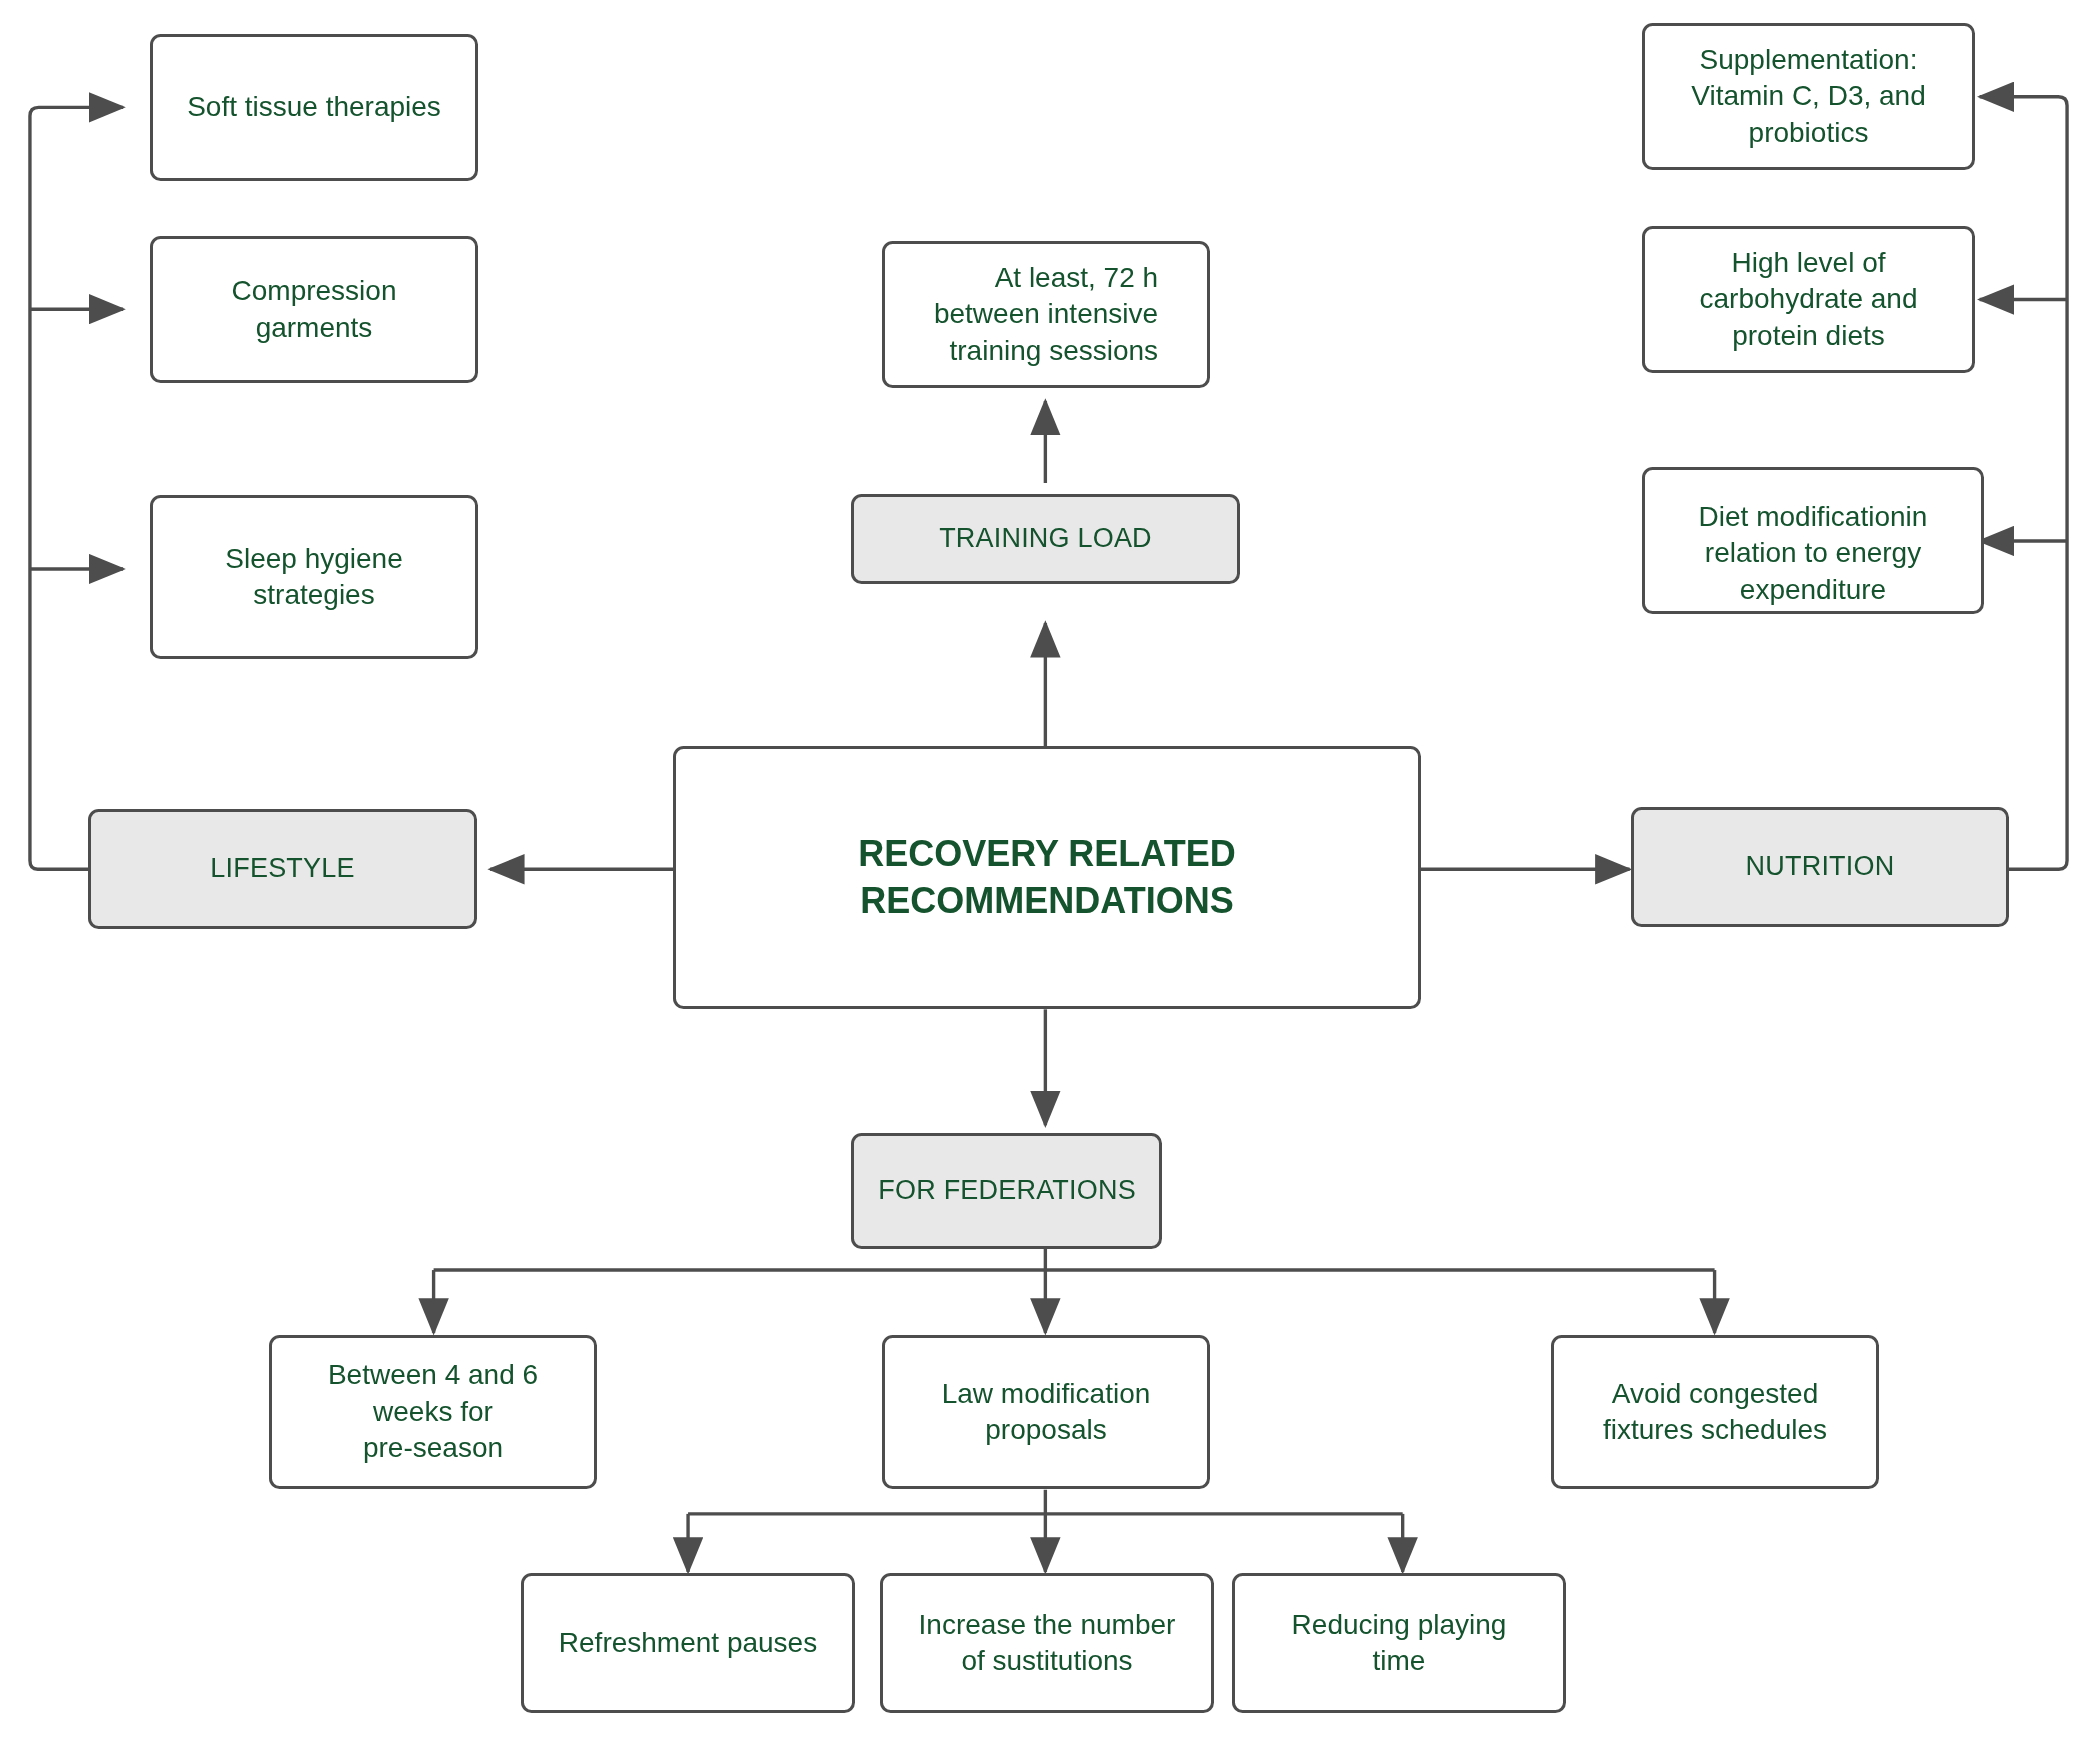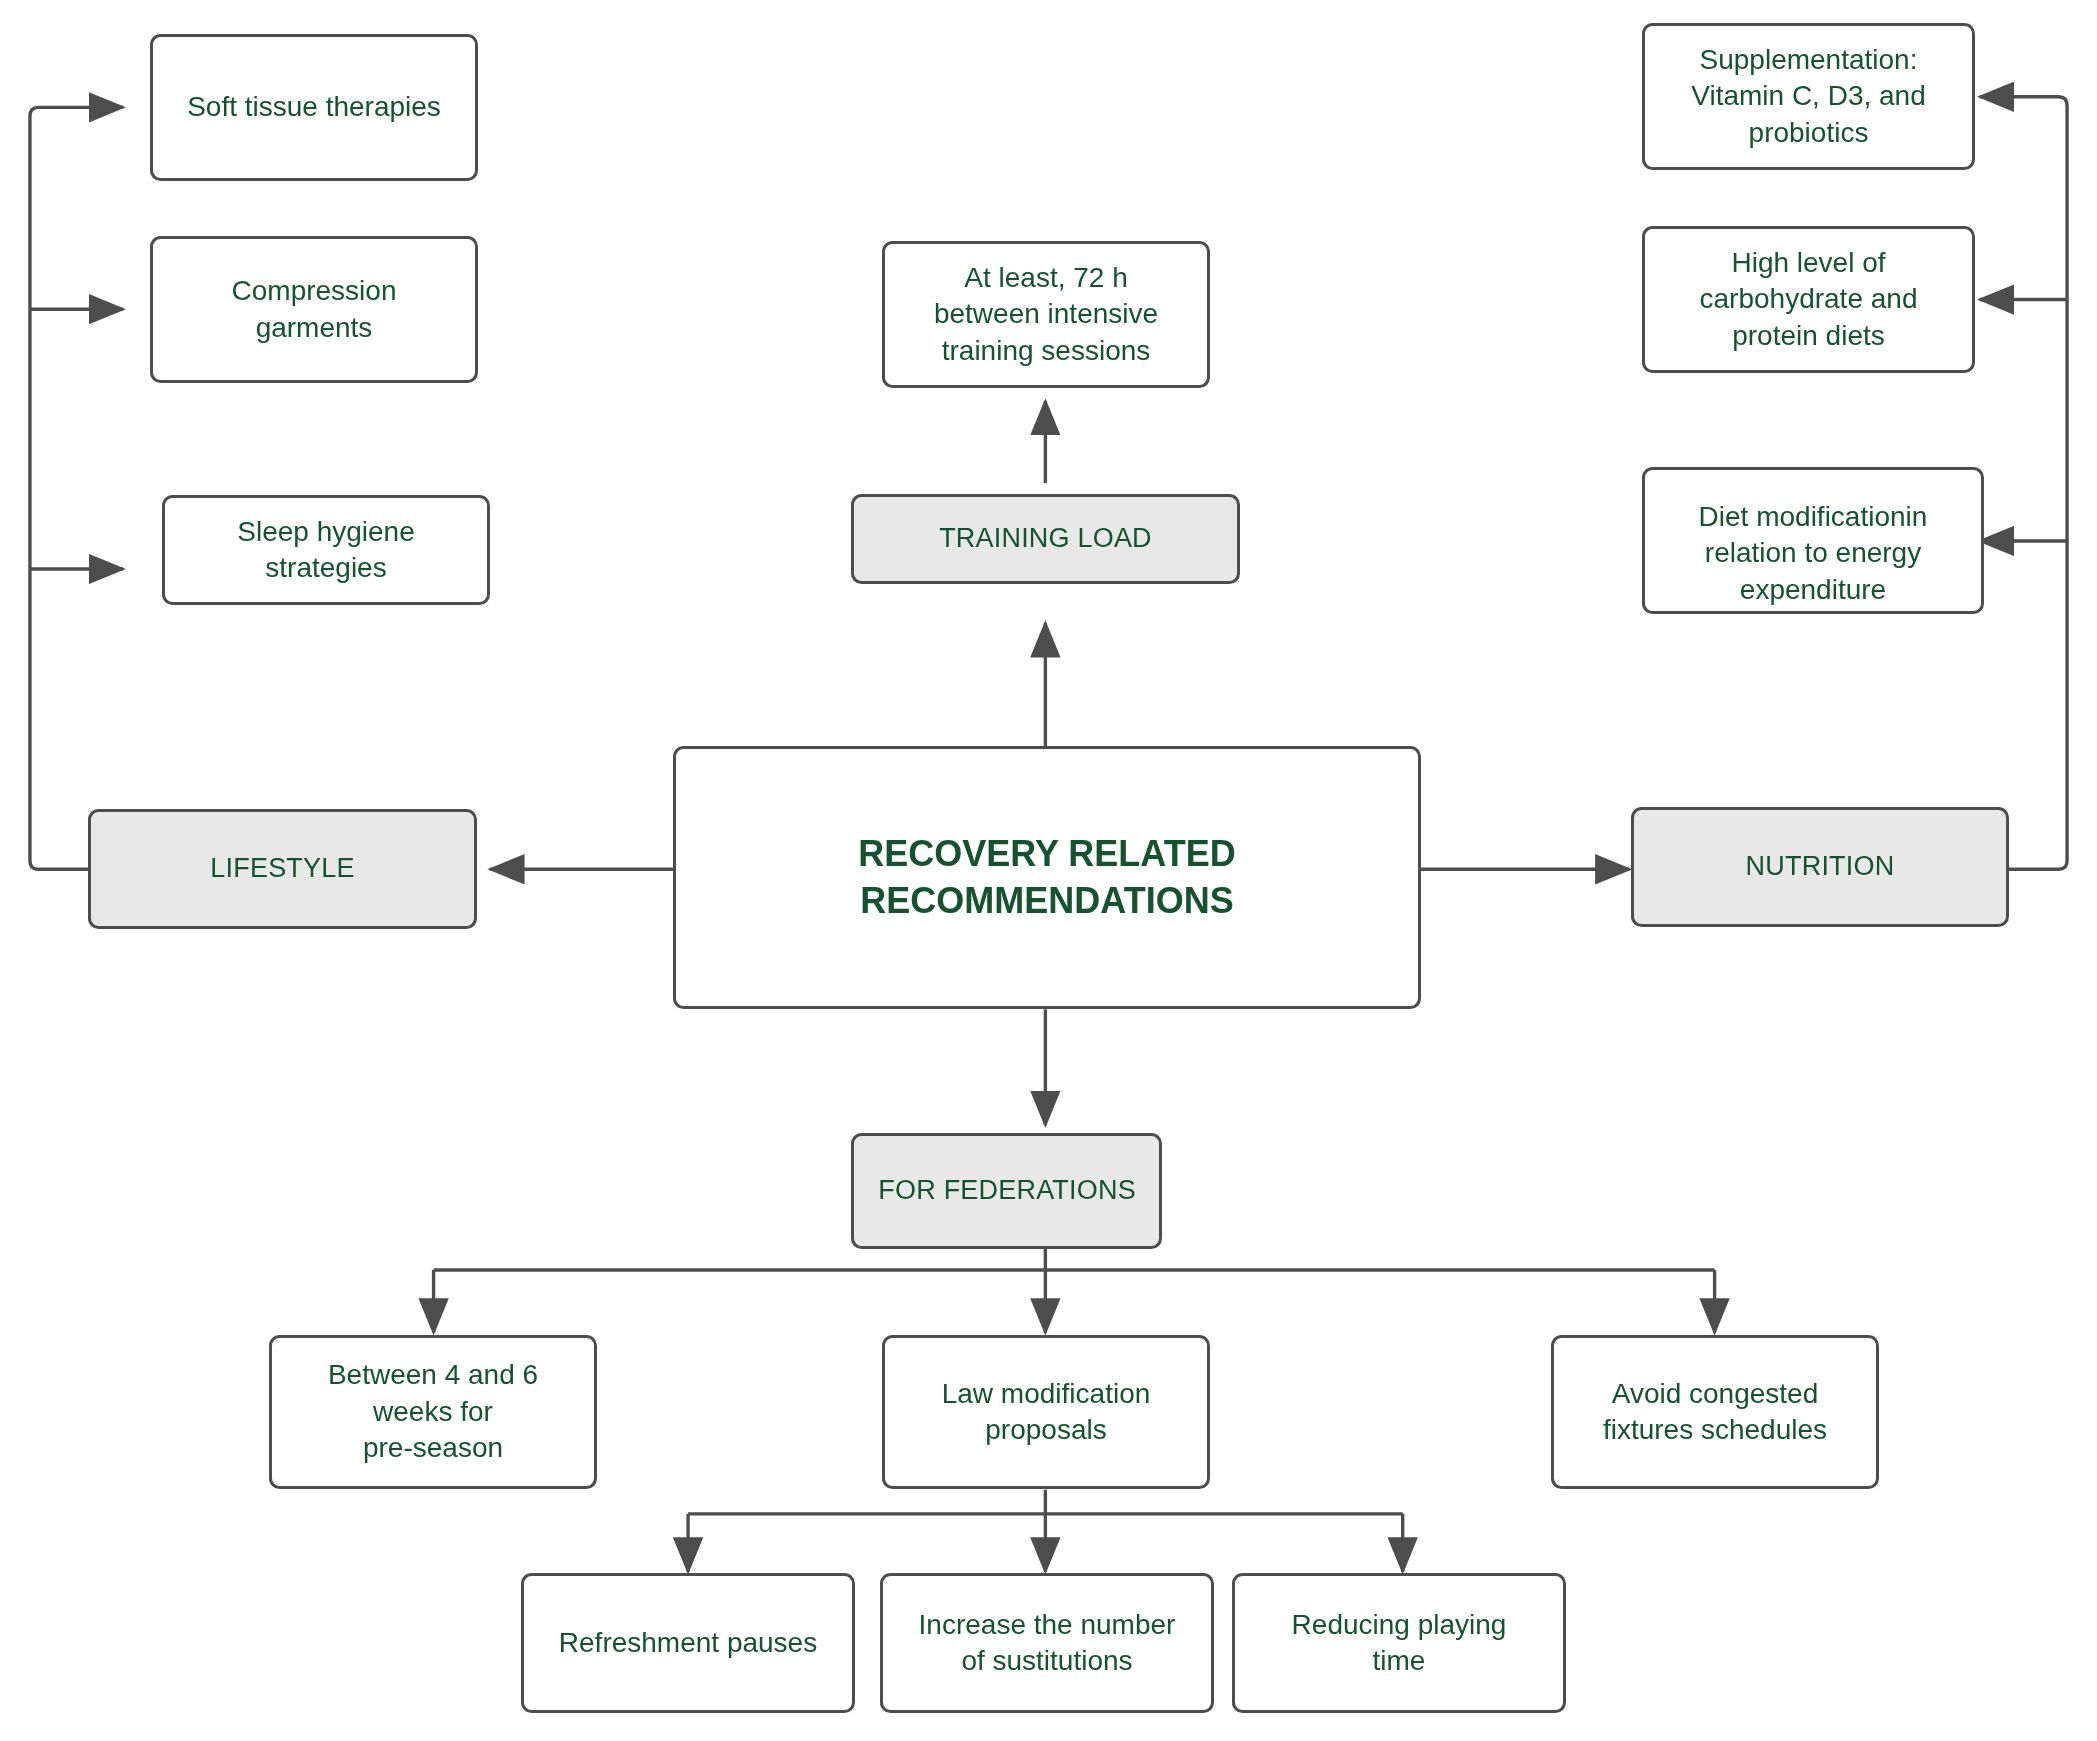--- a/index.html
+++ b/index.html
@@ -96,21 +96,21 @@
 
   <div class="node leaf" style="left:150px; top:34px; width:328px; height:147px;">
     <span class="txt">Soft tissue therapies</span>
   </div>
 
   <div class="node leaf" style="left:150px; top:236px; width:328px; height:147px;">
     <span class="txt">Compression
 garments</span>
   </div>
 
-  <div class="node leaf" style="left:150px; top:495px; width:328px; height:110px;margin-left:12px;">
+  <div class="node leaf" style="left:150px; top:495px; width:328px; height:164px;">
     <span class="txt">Sleep hygiene
 strategies</span>
   </div>
 
   <div class="node leaf" style="left:1642px; top:23px; width:333px; height:147px;">
     <span class="txt">Supplementation:
 Vitamin C, D3, and
 probiotics</span>
   </div>
 
@@ -119,21 +119,21 @@
 carbohydrate and
 protein diets</span>
   </div>
 
   <div class="node leaf" style="left:1642px; top:467px; width:342px; height:147px;align-items:flex-end;">
     <span class="txt">Diet modificationin
 relation to energy
 expenditure</span>
   </div>
 
-  <div class="node leaf" style="left:882px; top:241px; width:328px; height:147px;">
+  <div class="node leaf" style="left:882px; top:241px; width:328px; height:147px;text-align:right;">
     <span class="txt">At least, 72 h
 between intensive
 training sessions</span>
   </div>
 
   <div class="node gray cat" style="left:851px; top:494px; width:389px; height:90px;">
     <span class="txt">TRAINING LOAD</span>
   </div>
 
   <div class="node center" style="left:673px; top:746px; width:748px; height:263px;">

